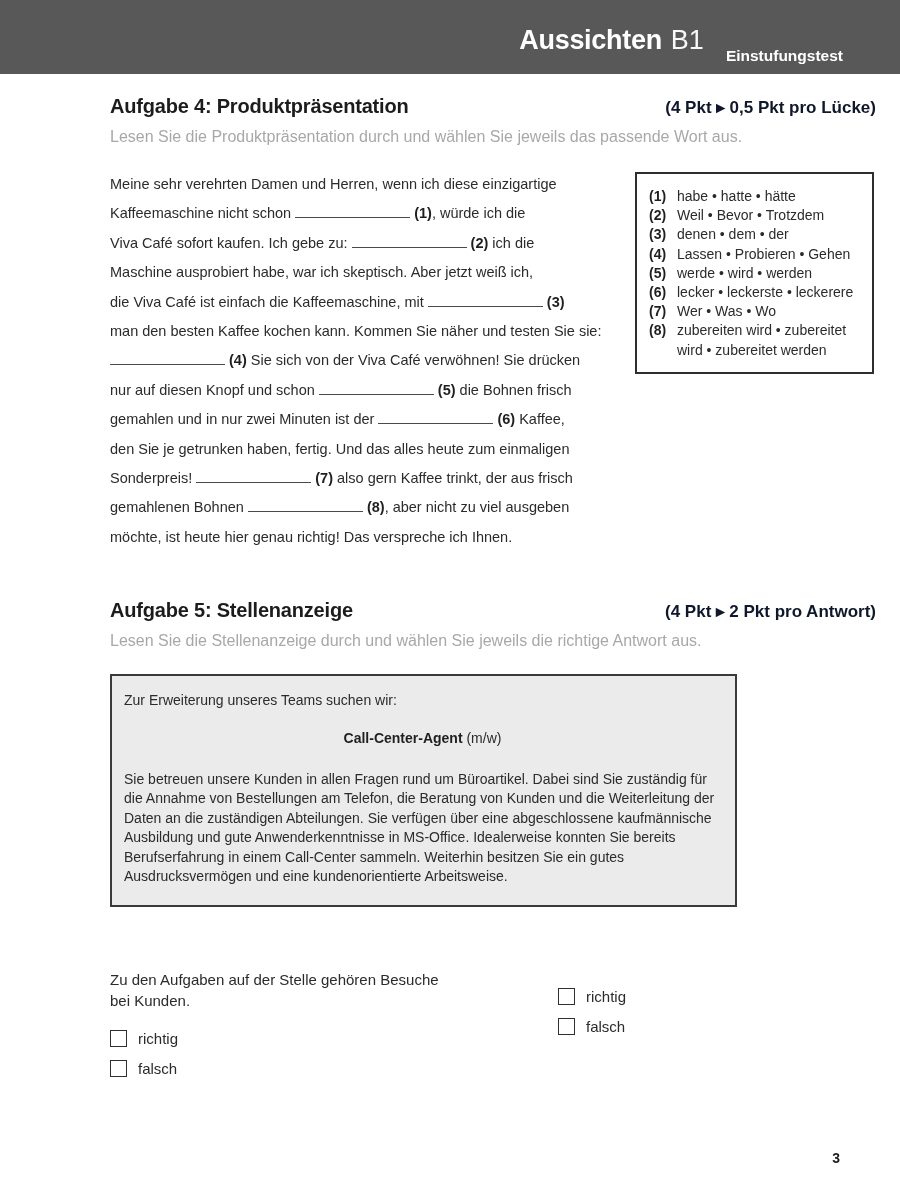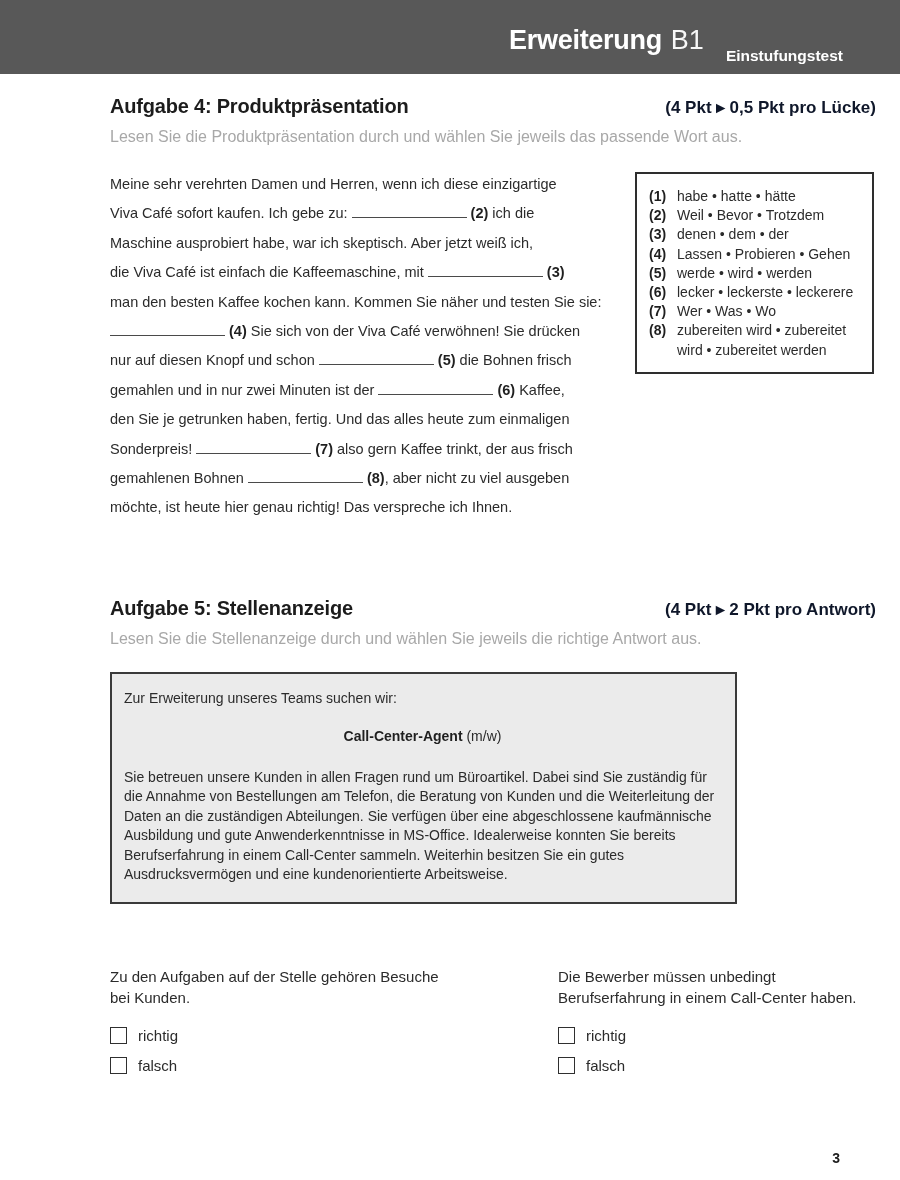--- a/index.html
+++ b/index.html
@@ -92,37 +92,38 @@
     position:absolute; right:60px; bottom:14px;
     font-size:14px; font-weight:bold; color:#1c1c1c;
   }
 </style>
 </head>
 <body>
 
 <div class="page">
 
   <header class="page-header">
-    <span class="brand">Erweiterung</span>
+    <span class="brand">Aussichten</span>
     <span class="brand-level">B1</span>
     <span class="header-subtitle">Einstufungstest</span>
   </header>
 
   <main class="content">
 
     <section class="task4">
       <div class="section-heading-row">
         <h2 class="section-title">Aufgabe 4: Produktpräsentation</h2>
         <span class="points">(4 Pkt ▸ 0,5 Pkt pro Lücke)</span>
       </div>
       <p class="instruction">Lesen Sie die Produktpräsentation durch und wählen Sie jeweils das passende Wort aus.</p>
 
       <div class="task4-body">
         <div class="passage" id="passage">
             <div class="p-line">Meine sehr verehrten Damen und Herren, wenn ich diese einzigartige</div>
+            <div class="p-line">Kaffeemaschine nicht schon <span class="blank"></span><strong> (1)</strong>, würde ich die</div>
             <div class="p-line">Viva Café sofort kaufen. Ich gebe zu: <span class="blank"></span><strong> (2)</strong> ich die</div>
             <div class="p-line">Maschine ausprobiert habe, war ich skeptisch. Aber jetzt weiß ich,</div>
             <div class="p-line">die Viva Café ist einfach die Kaffeemaschine, mit <span class="blank"></span><strong> (3)</strong></div>
             <div class="p-line">man den besten Kaffee kochen kann. Kommen Sie näher und testen Sie sie:</div>
             <div class="p-line"><span class="blank"></span><strong> (4)</strong> Sie sich von der Viva Café verwöhnen! Sie drücken</div>
             <div class="p-line">nur auf diesen Knopf und schon <span class="blank"></span><strong> (5)</strong> die Bohnen frisch</div>
             <div class="p-line">gemahlen und in nur zwei Minuten ist der <span class="blank"></span><strong> (6)</strong> Kaffee,</div>
             <div class="p-line">den Sie je getrunken haben, fertig. Und das alles heute zum einmaligen</div>
             <div class="p-line">Sonderpreis! <span class="blank"></span><strong> (7)</strong> also gern Kaffee trinkt, der aus frisch</div>
             <div class="p-line">gemahlenen Bohnen <span class="blank"></span><strong> (8)</strong>, aber nicht zu viel ausgeben</div>
@@ -186,21 +187,20 @@
             <div class="cb-row">
               <span class="checkbox"></span>
               <span class="cb-label">richtig</span>
             </div>
             <div class="cb-row">
               <span class="checkbox"></span>
               <span class="cb-label">falsch</span>
             </div>
           </div>
           <div class="question">
-            <p class="statement">Die Bewerber müssen unbedingt Berufserfahrung in einem Call-Center haben.</p>
             <div class="cb-row">
               <span class="checkbox"></span>
               <span class="cb-label">richtig</span>
             </div>
             <div class="cb-row">
               <span class="checkbox"></span>
               <span class="cb-label">falsch</span>
             </div>
           </div>
         </div>

